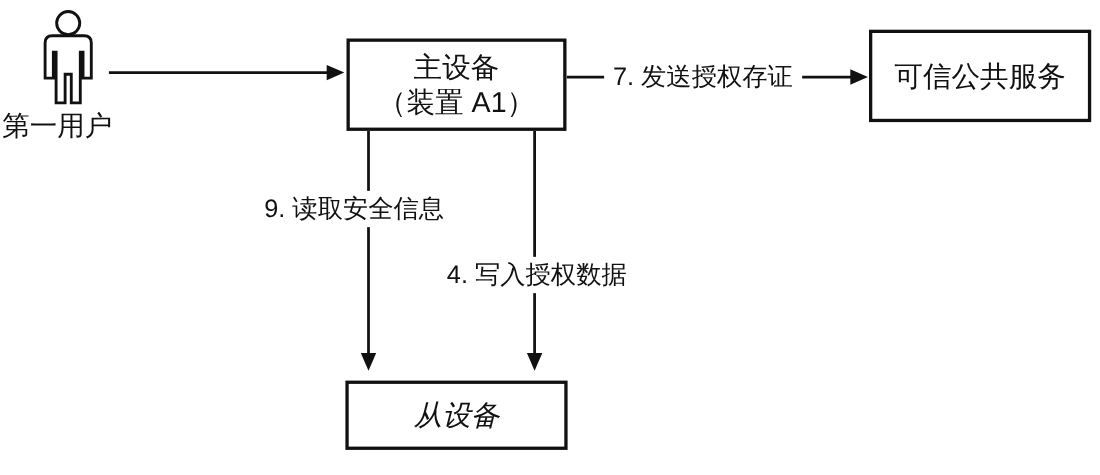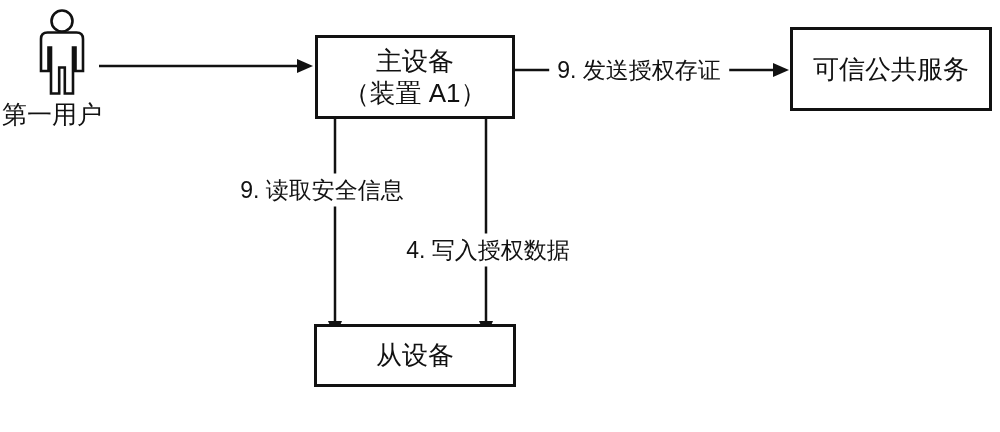--- a/index.html
+++ b/index.html
@@ -32,21 +32,21 @@
     align-items: center;
     justify-content: center;
     text-align: center;
     font-size: 26px;
     line-height: 1.25;
     z-index: 2;
     white-space: nowrap;
   }
   .node-master  { left: 315px; top: 35px;  width: 200px; height: 84px; align-items: center; }
   .node-service { left: 790px; top: 27px;  width: 202px; height: 84px; }
-  .node-slave   { left: 314px; top: 324px; width: 202px; height: 63px; }
+  .node-slave   { left: 314px; top: 346px; width: 202px; height: 63px; font-style: italic; }
   .edge-label {
     position: absolute;
     transform: translate(-50%, -50%);
     background: #ffffff;
     padding: 1px 8px;
     font-size: 23px;
     white-space: nowrap;
     z-index: 2;
   }
   .lbl-confirm { left: 201px; top: 66px; }
@@ -106,19 +106,19 @@
 
   <div class="node node-service">
     <div>可信公共服务</div>
   </div>
 
   <div class="node node-slave">
     <div>从设备</div>
   </div>
 
 
-  <div class="edge-label lbl-send">9. 发送授权存证</div>
+  <div class="edge-label lbl-send">7. 发送授权存证</div>
 
   <div class="edge-label lbl-read">9. 读取安全信息</div>
 
   <div class="edge-label lbl-write">4. 写入授权数据</div>
 
 </div>
 
 </body></html>

